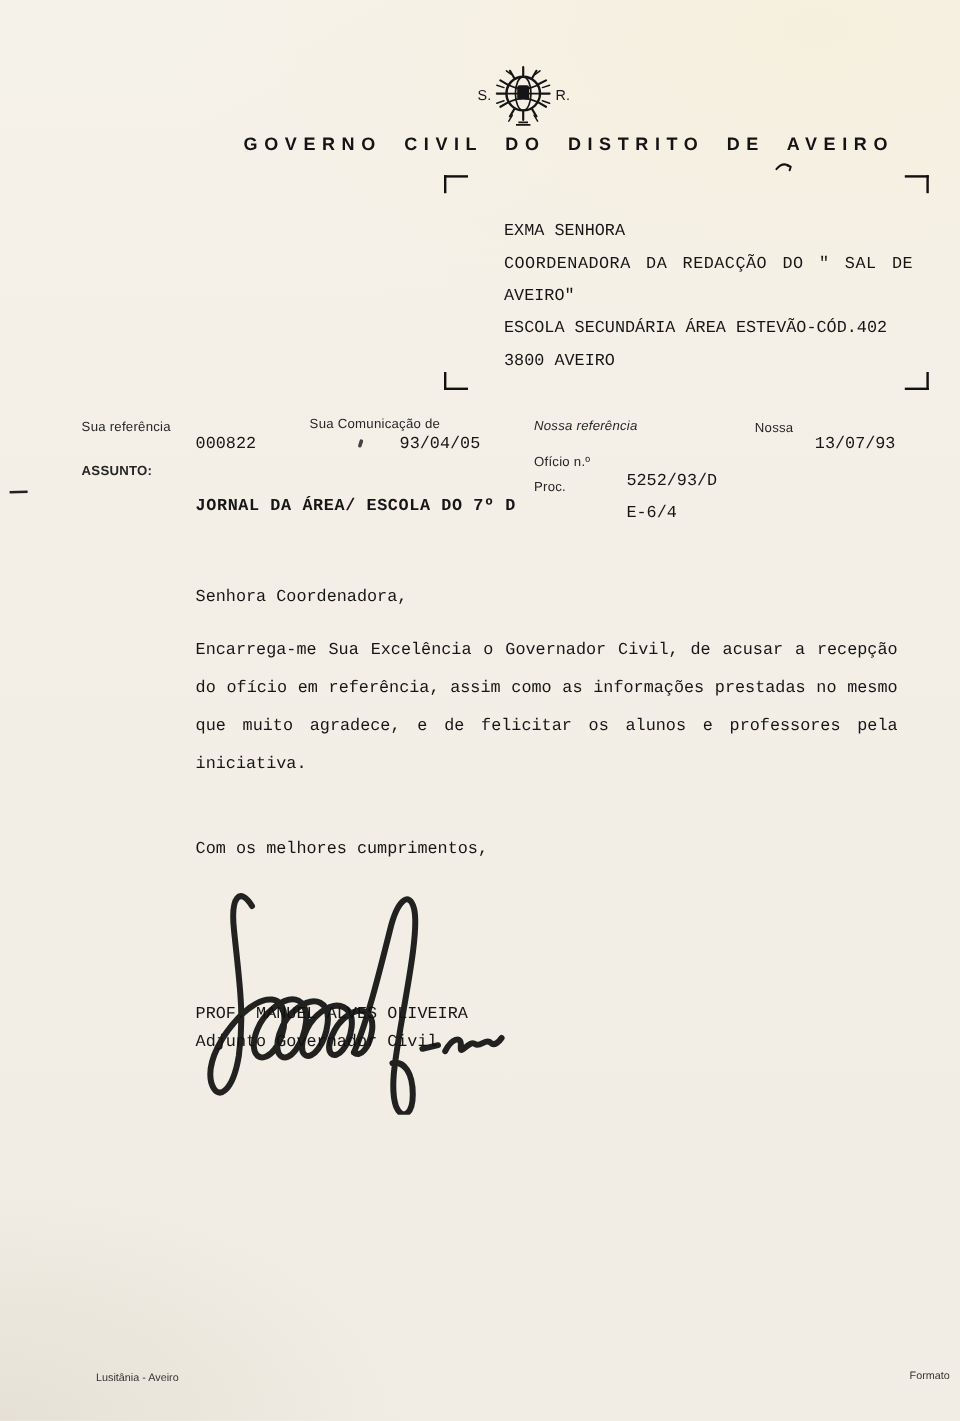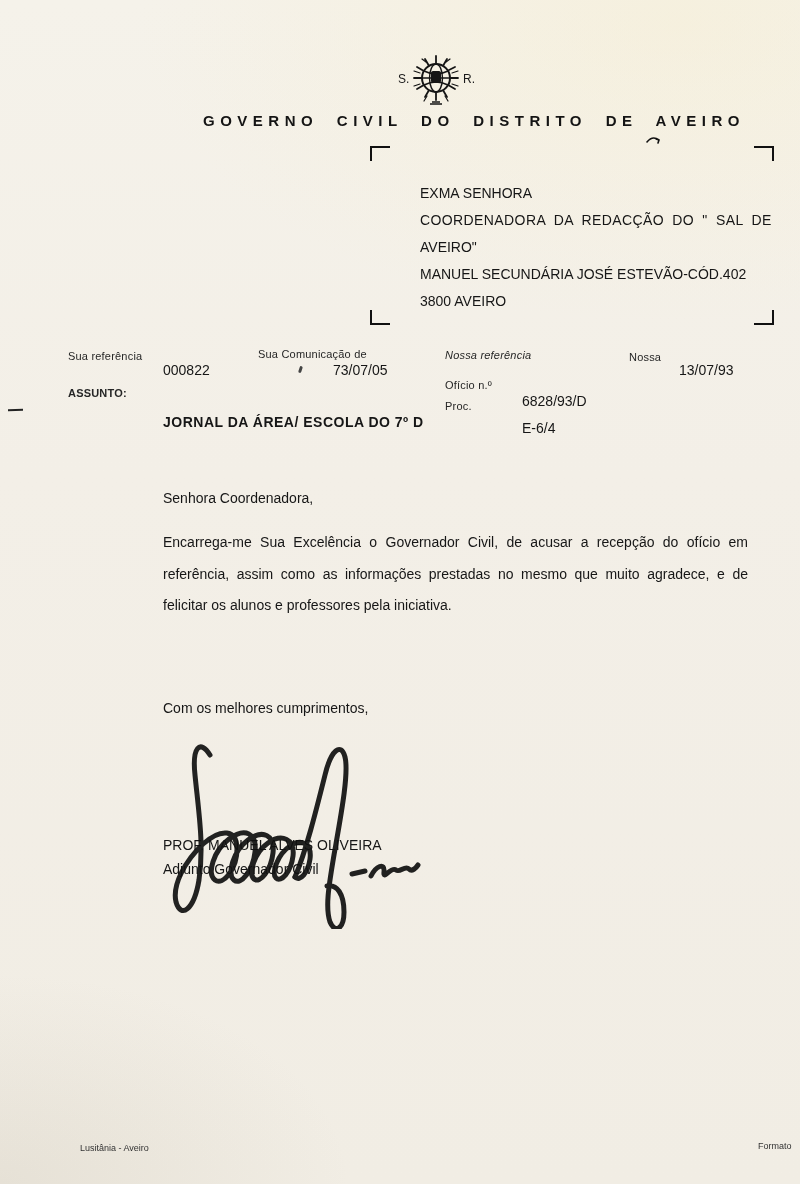--- a/index.html
+++ b/index.html
@@ -10,21 +10,21 @@
   }
   .page{
     position:relative;width:800px;height:1184px;
     background:
       radial-gradient(ellipse 900px 500px at 85% 2%, rgba(246,238,210,.5), rgba(0,0,0,0) 60%),
       radial-gradient(ellipse 500px 300px at 0% 100%, rgba(180,170,150,.18), rgba(0,0,0,0) 70%),
       linear-gradient(180deg,#f5f2ea 0%,#f3efe7 40%,#f1ede4 100%);
     color:#1c1c1c;
   }
   .abs{position:absolute;}
-  .mono{font-family:Liberation Sans, sans-serif;font-size:14px;color:#161616;}
+  .mono{font-family:Liberation Mono, monospace;font-size:14px;color:#161616;}
   .label{font-size:11px;color:#262626;letter-spacing:.2px;}
   
   .initial{font-size:12px;color:#1a1a1a;}
   .org-title{
     font-weight:bold;font-size:15px;letter-spacing:5.5px;word-spacing:9px;
     color:#141414;white-space:nowrap;
   }
   
   .bk{width:18px;height:13px;}
   .bk.tl{border-left:2px solid #111;border-top:2px solid #111;}
@@ -74,36 +74,36 @@
 
   <div class="abs bk tl" style="left:370px;top:146px;"></div>
   <div class="abs bk tr" style="left:754px;top:146px;"></div>
   <div class="abs bk bl" style="left:370px;top:310px;"></div>
   <div class="abs bk br" style="left:754px;top:310px;"></div>
 
   <div class="abs mono recipient" style="left:420px;top:180px;width:347px;">
     <div>EXMA SENHORA</div>
     <div>COORDENADORA DA REDACÇÃO DO " SAL DE</div>
     <div>AVEIRO"</div>
-    <div>MANUEL SECUNDÁRIA JOSÉ ESTEVÃO-CÓD.402</div>
+    <div>ESCOLA SECUNDÁRIA ÁREA ESTEVÃO-CÓD.402</div>
     <div>3800 AVEIRO</div>
   </div>
 
   <span class="abs label" style="left:68px;top:350px;">Sua referência</span>
   <span class="abs mono" style="left:163px;top:362px;">000822</span>
   <div class="abs scan-tick" style="left:299px;top:366px;"></div>
   <span class="abs label" style="left:258px;top:348px;">Sua Comunicação de</span>
-  <span class="abs mono" style="left:333px;top:362px;">73/07/05</span>
+  <span class="abs mono" style="left:333px;top:362px;">93/04/05</span>
   <span class="abs label" style="left:445px;top:349px;font-style:italic;">Nossa referência</span>
   <span class="abs label" style="left:629px;top:351px;">Nossa</span>
   <span class="abs mono" style="left:679px;top:362px;">13/07/93</span>
   <span class="abs label" style="left:445px;top:379px;text-align:center;">Ofício n.º</span>
   <span class="abs label" style="left:68px;top:387px;font-weight:bold;">ASSUNTO:</span>
   <span class="abs label" style="left:445px;top:400px;">Proc.</span>
-  <span class="abs mono" style="left:522px;top:393px;">6828/93/D</span>
+  <span class="abs mono" style="left:522px;top:393px;">5252/93/D</span>
   <span class="abs mono assunto-value" style="left:163px;top:414px;text-align:right;">JORNAL DA ÁREA/ ESCOLA DO 7º D</span>
   <span class="abs mono" style="left:522px;top:420px;">E-6/4</span>
 
   <div class="abs fold-mark" style="left:8px;top:409px;"></div>
 
   <div class="abs mono" style="left:163px;top:490px;">Senhora Coordenadora,</div>
   <div class="abs mono para" style="left:163px;top:527px;">Encarrega-me Sua Excelência o Governador Civil, de acusar a recepção do ofício em referência, assim como as informações prestadas no mesmo que muito agradece, e de felicitar os alunos e professores pela iniciativa.</div>
   <div class="abs mono" style="left:163px;top:700px;">Com os melhores cumprimentos,</div>
 
   <div class="abs mono sig-typed" style="left:163px;top:833px;">PROF. MANUEL ALVES OLIVEIRA</div>

